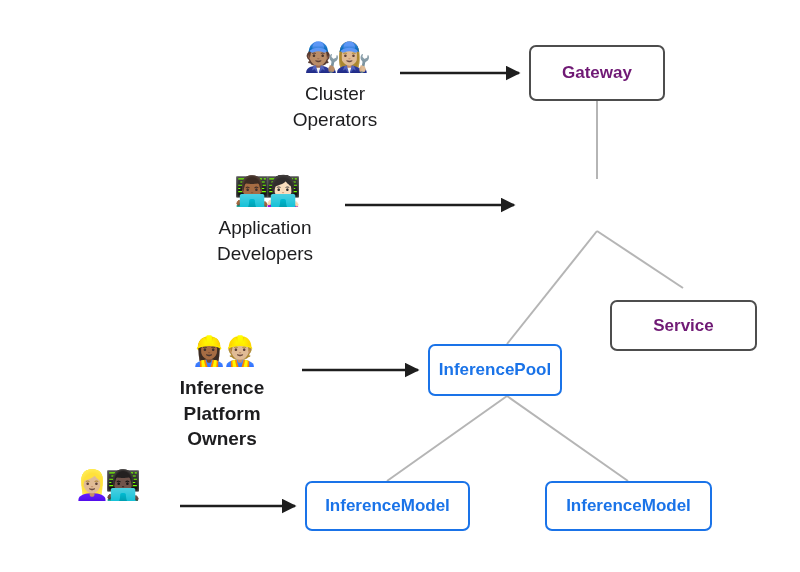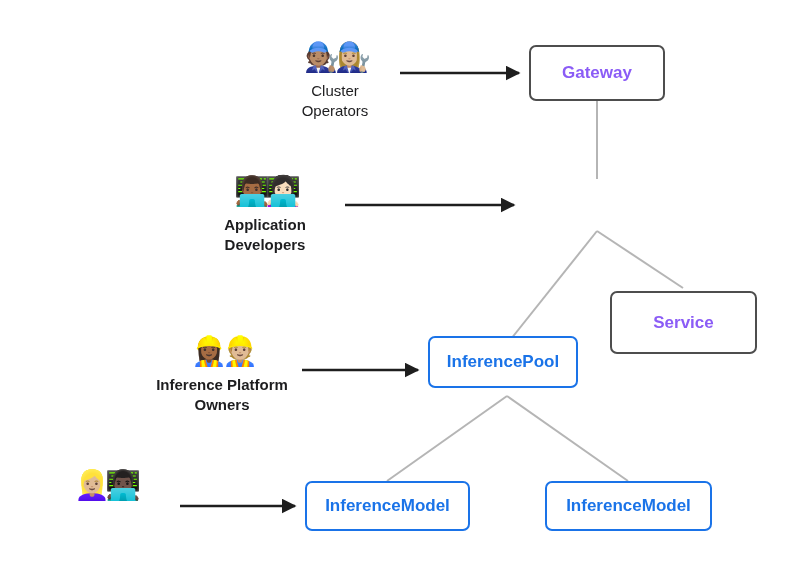--- a/index.html
+++ b/index.html
@@ -40,21 +40,21 @@
     justify-content: center;
     background: #ffffff;
     border-radius: 7px;
     font-weight: bold;
     font-size: 17px;
     box-sizing: border-box;
     z-index: 2;
   }
   .node.core {
     border: 2px solid var(--core-border, #4d4d4d);
-    color: #8b5cf6;
+    color: #701a75;
   }
   .node.ext {
     border: 2px solid var(--ext-blue, #1a73e8);
     color: var(--ext-blue, #1a73e8);
   }
   .persona {
     position: absolute;
     display: flex;
     flex-direction: column;
     align-items: center;
@@ -62,21 +62,21 @@
     z-index: 2;
   }
   .persona .emoji {
     font-size: 29px;
     line-height: 1.1;
     letter-spacing: -5px;
     white-space: nowrap;
   }
   .persona .plabel {
     margin-top: 7px;
-    font-size: 15px;
+    font-size: 19px;
     color: #1d1d1f;
     line-height: 1.35;
   }
 </style>
 </head>
 <body style="background: rgb(255, 255, 255);">
 
 <div class="canvas">
 
   <svg class="edges" viewBox="0 0 800 572">
@@ -96,44 +96,44 @@
     <line class="arrowline" x1="345" y1="205" x2="514" y2="205" marker-end="url(#arrow)"></line>
     <line class="arrowline" x1="302" y1="370" x2="418" y2="370" marker-end="url(#arrow)"></line>
     <line class="arrowline" x1="180" y1="506" x2="295" y2="506" marker-end="url(#arrow)"></line>
   </svg>
 
   <div class="node core" style="left:529px; top:45px; width:136px; height:56px;">
     <span>Gateway</span>
   </div>
 
 
-  <div class="node core" style="left:610px; top:291px; width:147px; height:63px;">
+  <div class="node core" style="left:610px; top:300px; width:147px; height:51px;">
     <span>Service</span>
   </div>
 
-  <div class="node ext" style="left:428px; top:336px; width:150px; height:52px;">
+  <div class="node ext" style="left:428px; top:344px; width:134px; height:52px;">
     <span>InferencePool</span>
   </div>
 
   <div class="node ext" style="left:305px; top:481px; width:165px; height:50px;">
     <span>InferenceModel</span>
   </div>
 
   <div class="node ext" style="left:545px; top:481px; width:167px; height:50px;">
     <span>InferenceModel</span>
   </div>
 
   <div class="persona" style="left:265px; top:42px; width:140px;">
     <div class="emoji">🧑🏽‍🔧👩🏼‍🔧</div>
     <div class="plabel" style="max-width:92px;">Cluster Operators</div>
   </div>
 
   <div class="persona" style="left:195px; top:176px; width:140px;">
     <div class="emoji">👨🏾‍💻👩🏻‍💻</div>
-    <div class="plabel" style="max-width:108px;font-weight:bold;">Application Developers</div>
+    <div class="plabel" style="max-width:108px;">Application Developers</div>
   </div>
 
   <div class="persona" style="left:152px; top:336px; width:140px;">
     <div class="emoji">👷🏾‍♀️👷🏼</div>
     <div class="plabel" style="max-width:132px;font-weight:bold;">Inference Platform Owners</div>
   </div>
 
   <div class="persona" style="left:35px; top:470px; width:140px;">
     <div class="emoji">👱🏼‍♀️👨🏿‍💻</div>
   </div>

